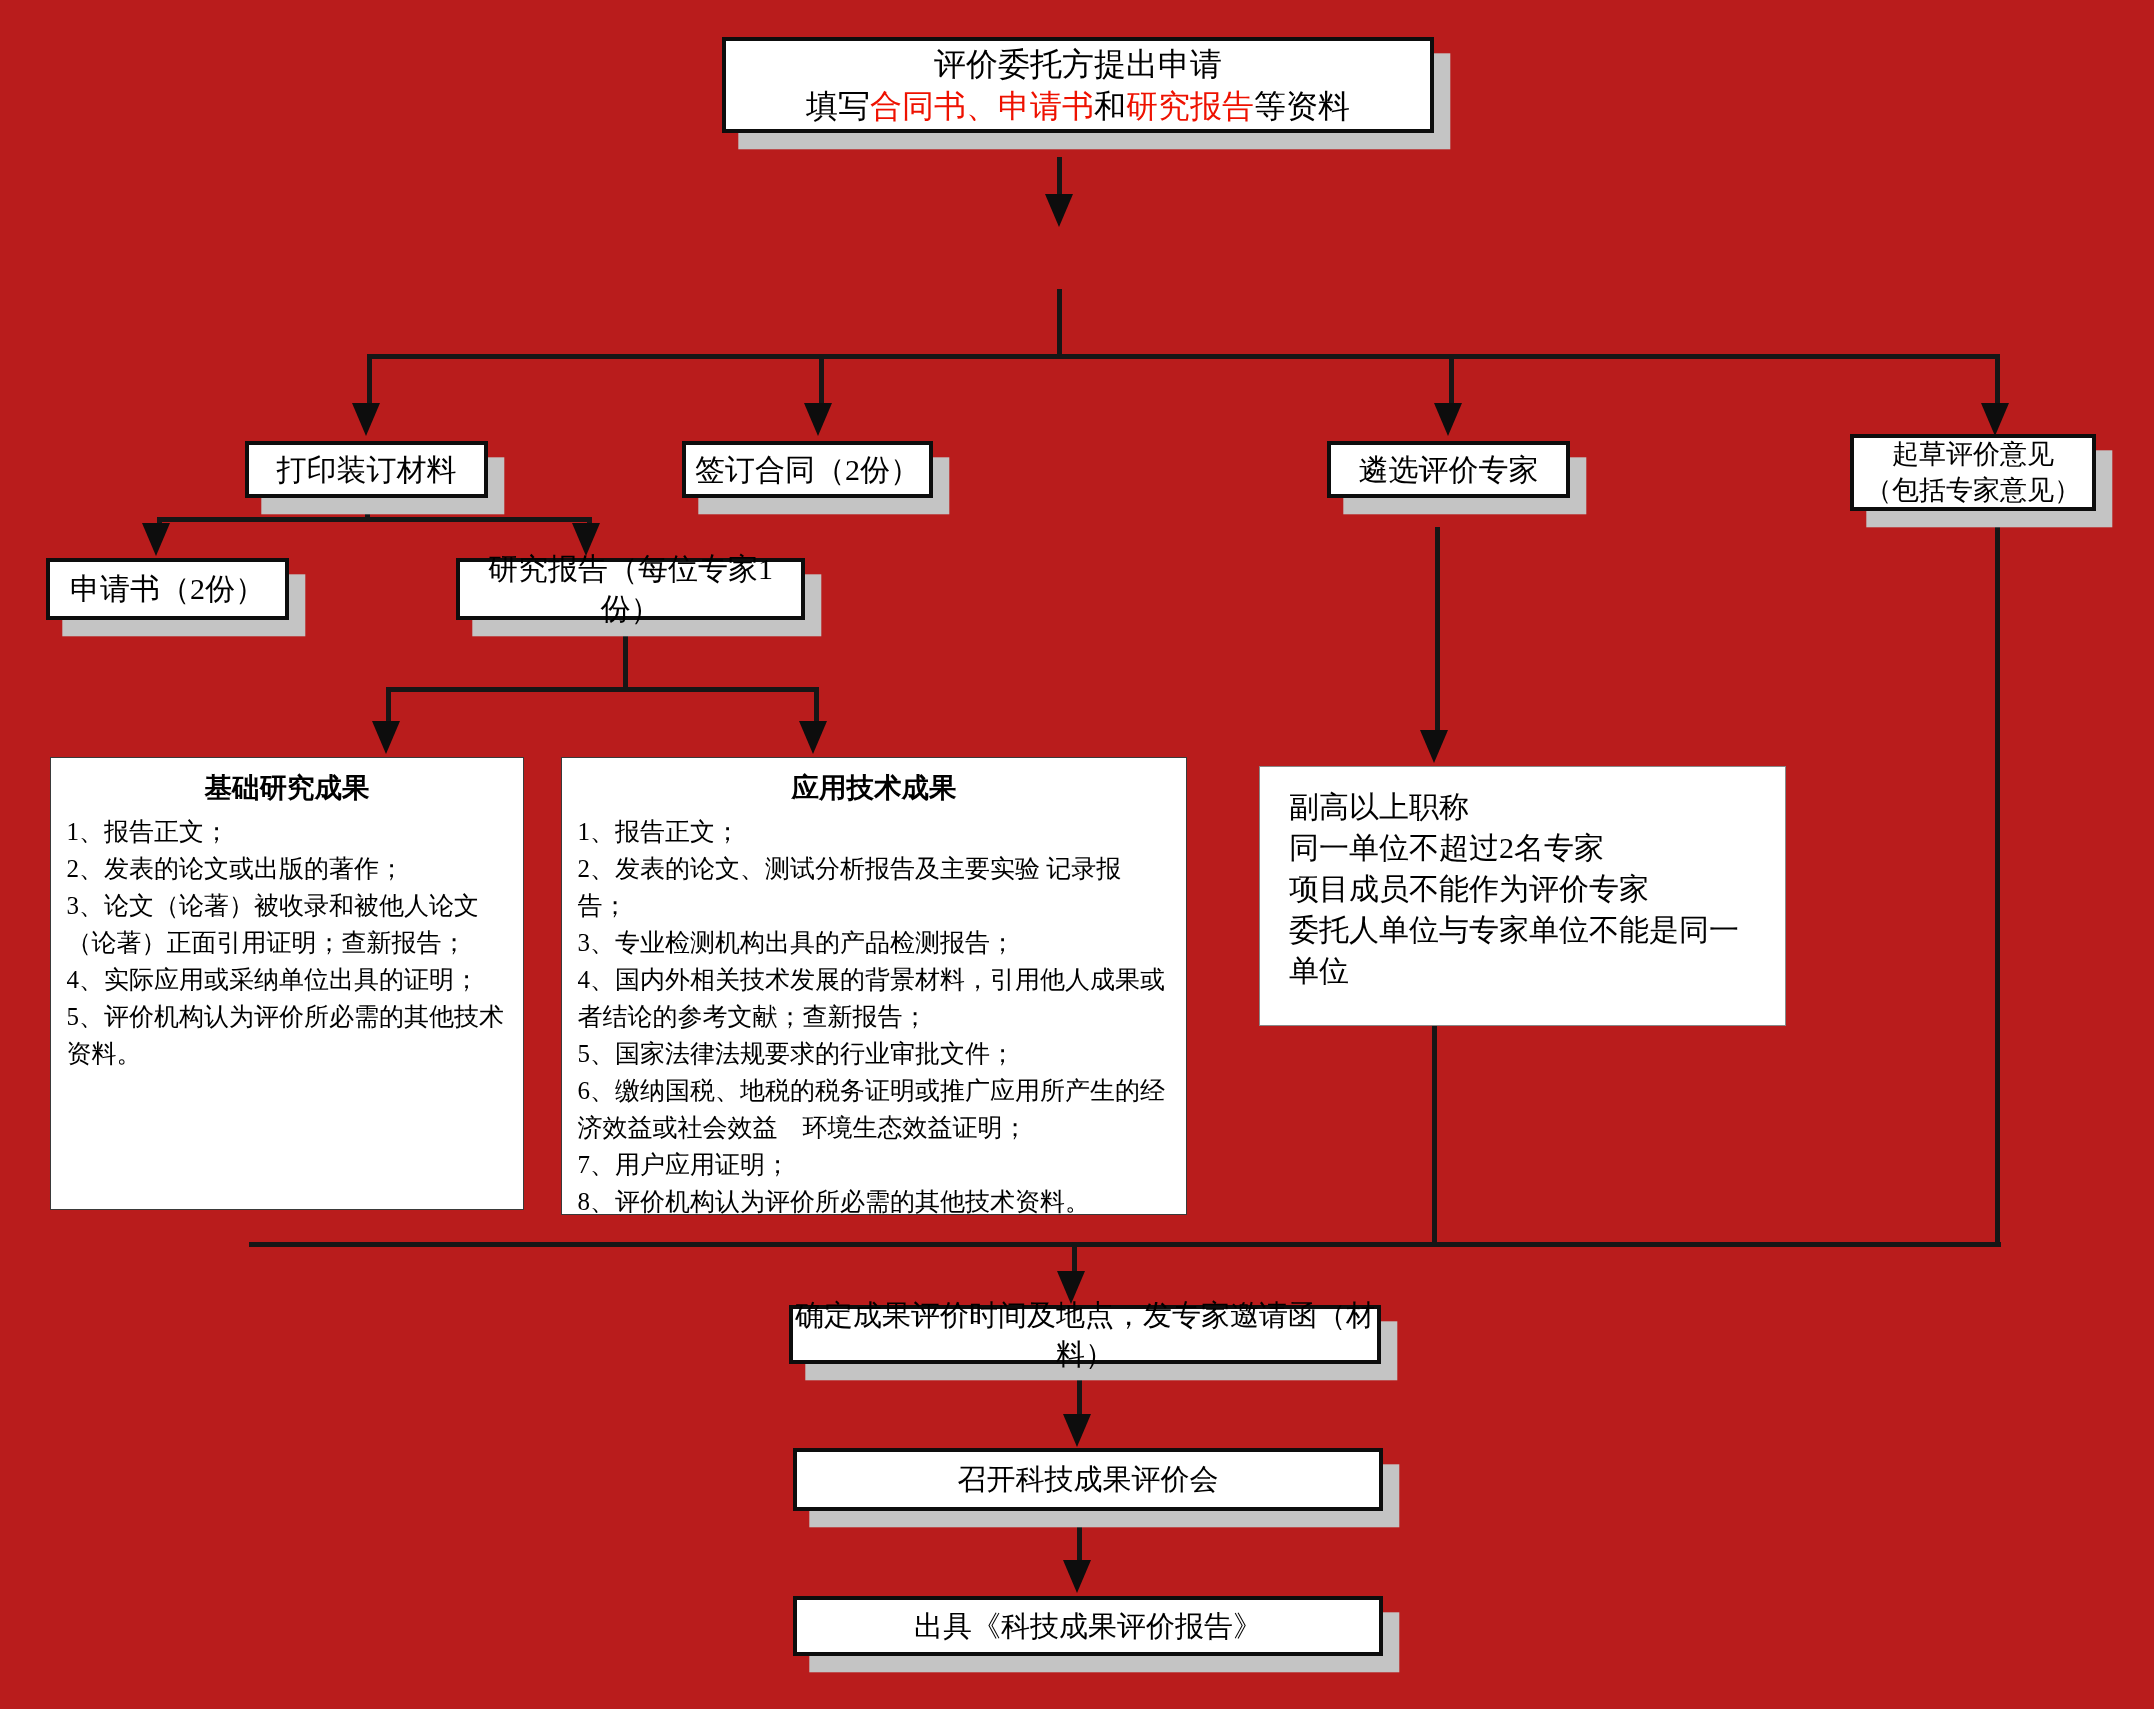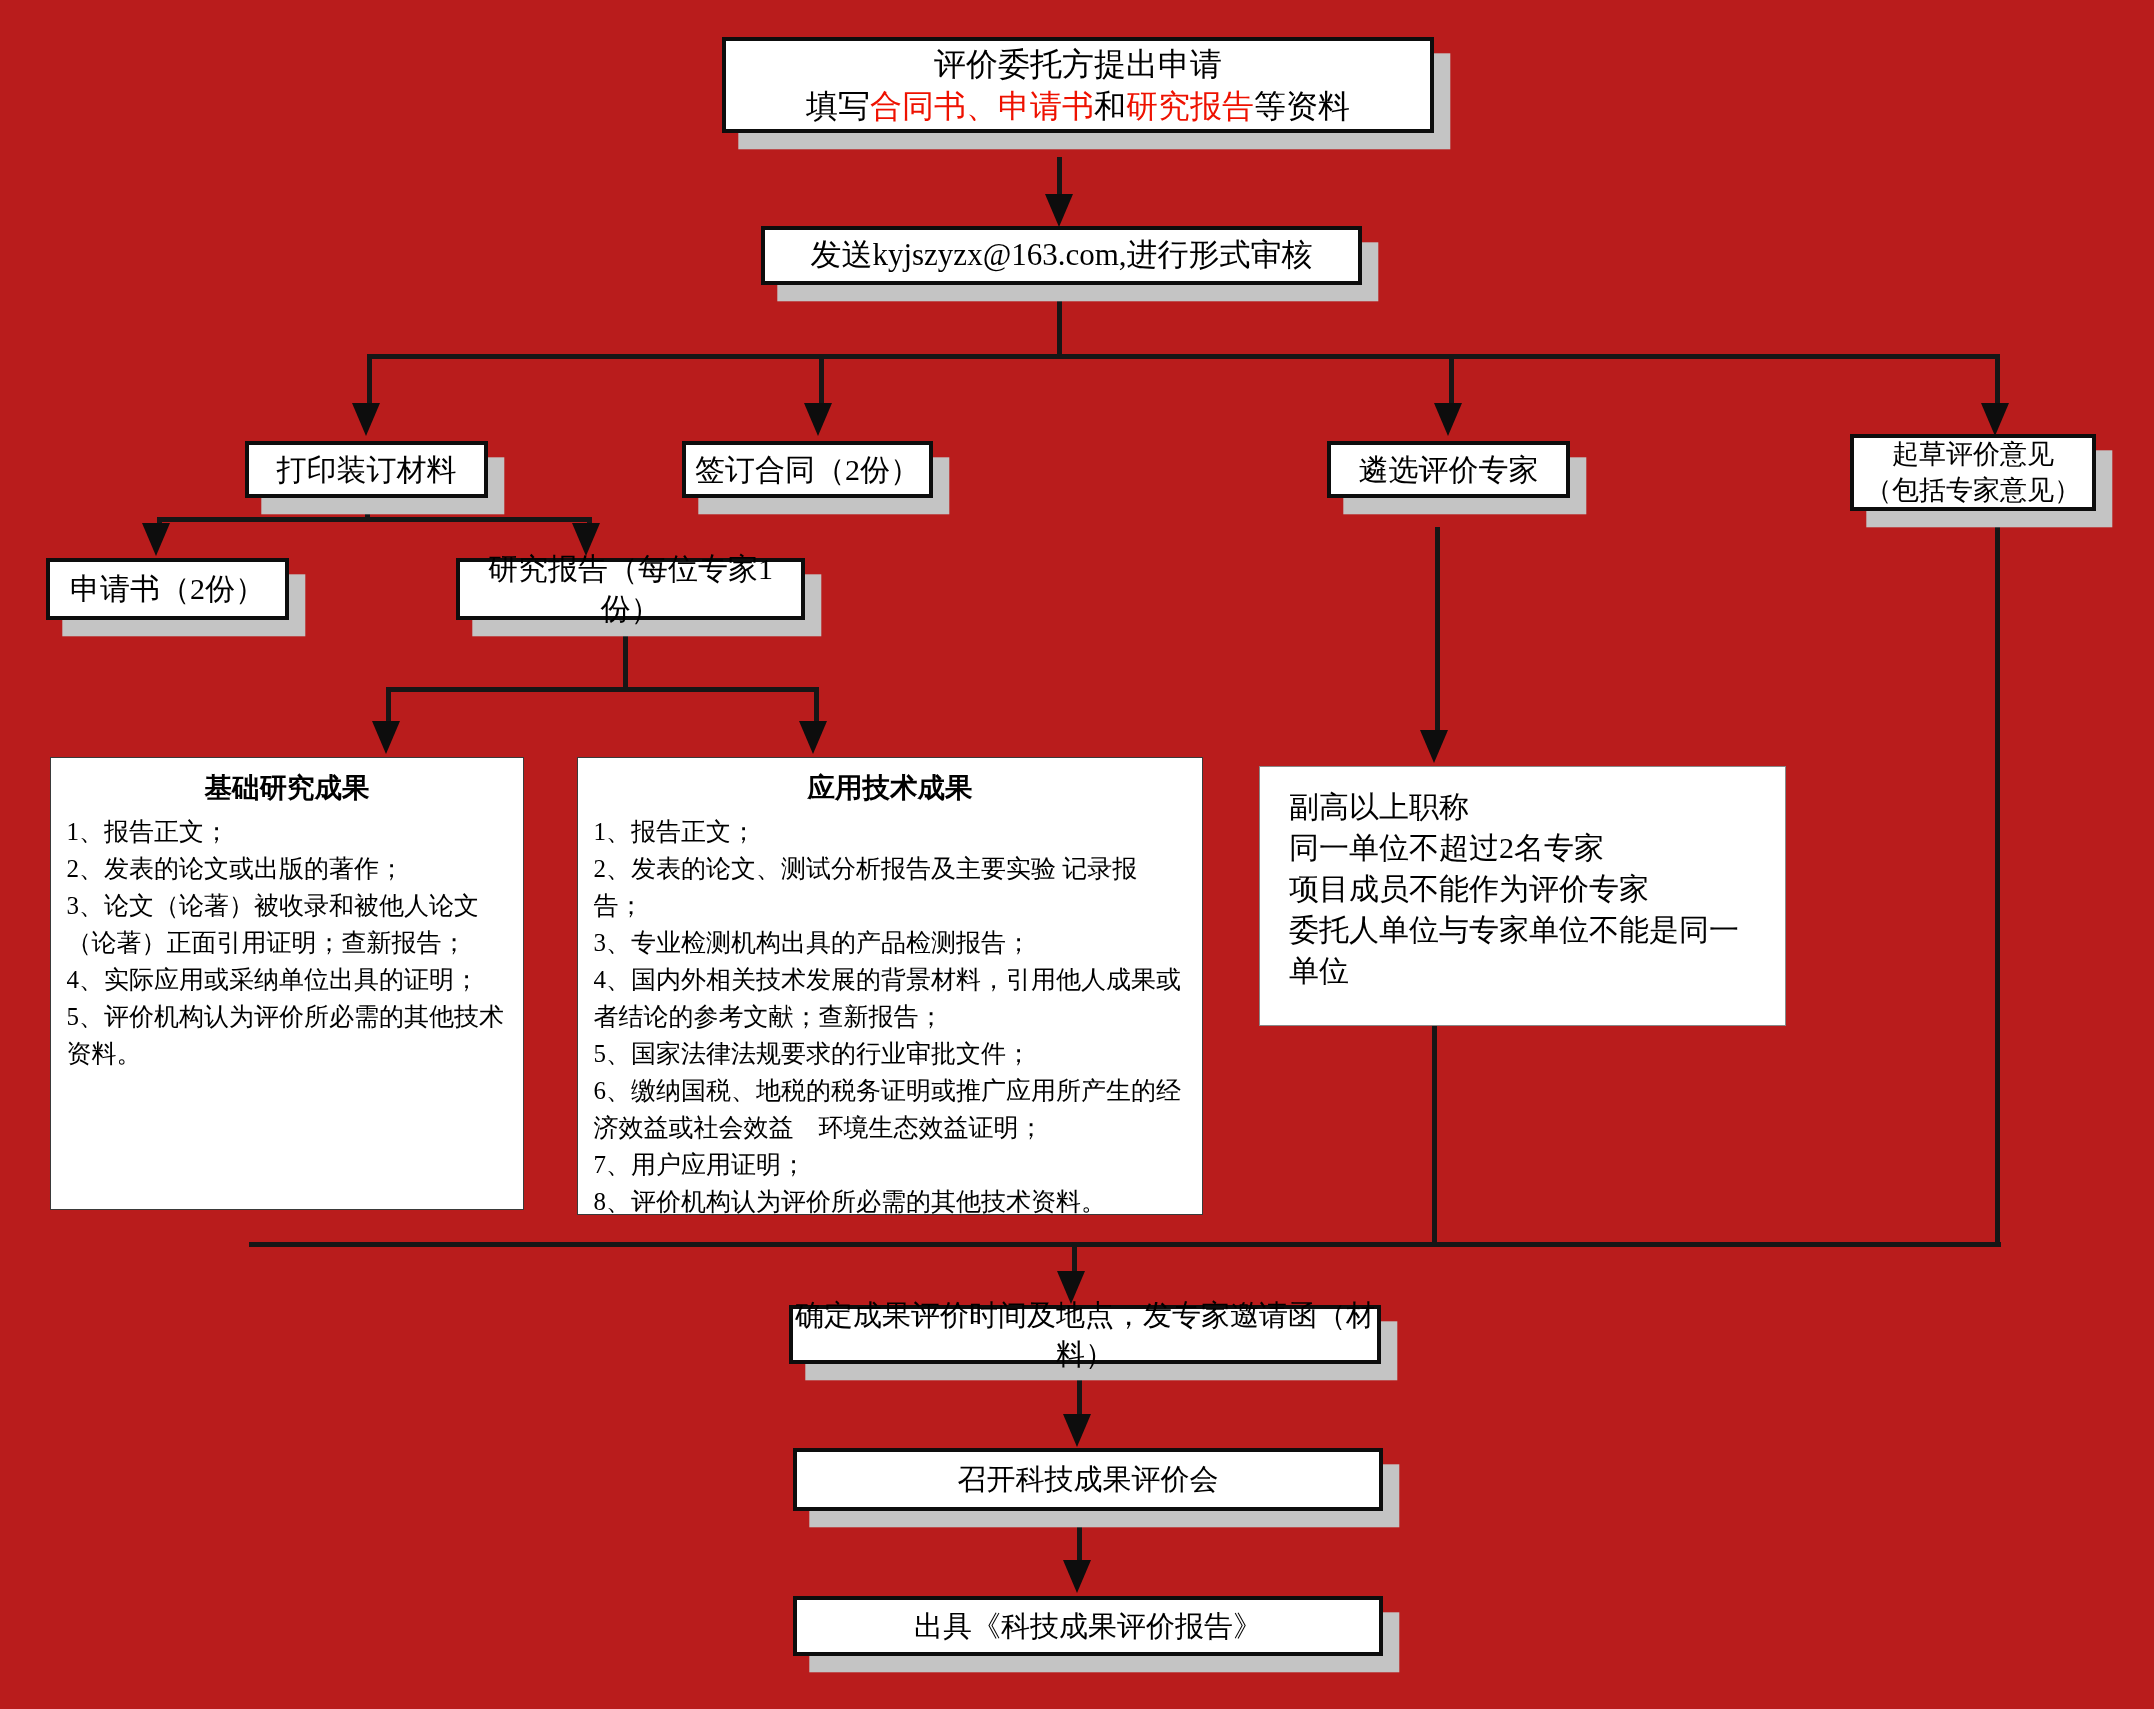--- a/index.html
+++ b/index.html
@@ -86,23 +86,20 @@
   <div class="vl" style="left:1077px;top:1512px;height:50px;"></div>
   <div class="ah" style="left:1063px;top:1560px;"></div>
 
   <div class="node" style="left:722px;top:37px;width:712px;height:96px;font-size:32px;">
     <div>评价委托方提出申请</div>
     <div>
       <span>填写</span><span class="red">合同书、申请书</span><span>和</span><span class="red">研究报告</span><span>等资料</span>
     </div>
   </div>
 
-  <div class="node" style="left:761px;top:226px;width:601px;height:59px;font-size:31px;">
-    <div>发送kyjszyzx@163.com,进行形式审核</div>
-  </div>
 
   <div class="node" style="left:245px;top:441px;width:243px;height:57px;">
     <div>打印装订材料</div>
   </div>
 
   <div class="node" style="left:682px;top:441px;width:251px;height:57px;">
     <div>签订合同（2份）</div>
   </div>
 
   <div class="node" style="left:1327px;top:441px;width:243px;height:57px;">
@@ -126,21 +123,21 @@
     <div class="ttl">基础研究成果</div>
     <div>
         <div class="li">1、报告正文；</div>
         <div class="li">2、发表的论文或出版的著作；</div>
         <div class="li">3、论文（论著）被收录和被他人论文（论著）正面引用证明；查新报告；</div>
         <div class="li">4、实际应用或采纳单位出具的证明；</div>
         <div class="li">5、评价机构认为评价所必需的其他技术资料。</div>
       </div>
   </div>
 
-  <div class="panel" style="left:577px;top:757px;width:626px;height:458px;">
+  <div class="panel" style="left:561px;top:757px;width:626px;height:458px;">
     <div class="ttl">应用技术成果</div>
     <div>
         <div class="li">1、报告正文；</div>
         <div class="li">2、发表的论文、测试分析报告及主要实验 记录报告；</div>
         <div class="li">3、专业检测机构出具的产品检测报告；</div>
         <div class="li">4、国内外相关技术发展的背景材料，引用他人成果或者结论的参考文献；查新报告；</div>
         <div class="li">5、国家法律法规要求的行业审批文件；</div>
         <div class="li">6、缴纳国税、地税的税务证明或推广应用所产生的经济效益或社会效益　环境生态效益证明；</div>
         <div class="li">7、用户应用证明；</div>
         <div class="li">8、评价机构认为评价所必需的其他技术资料。</div>

